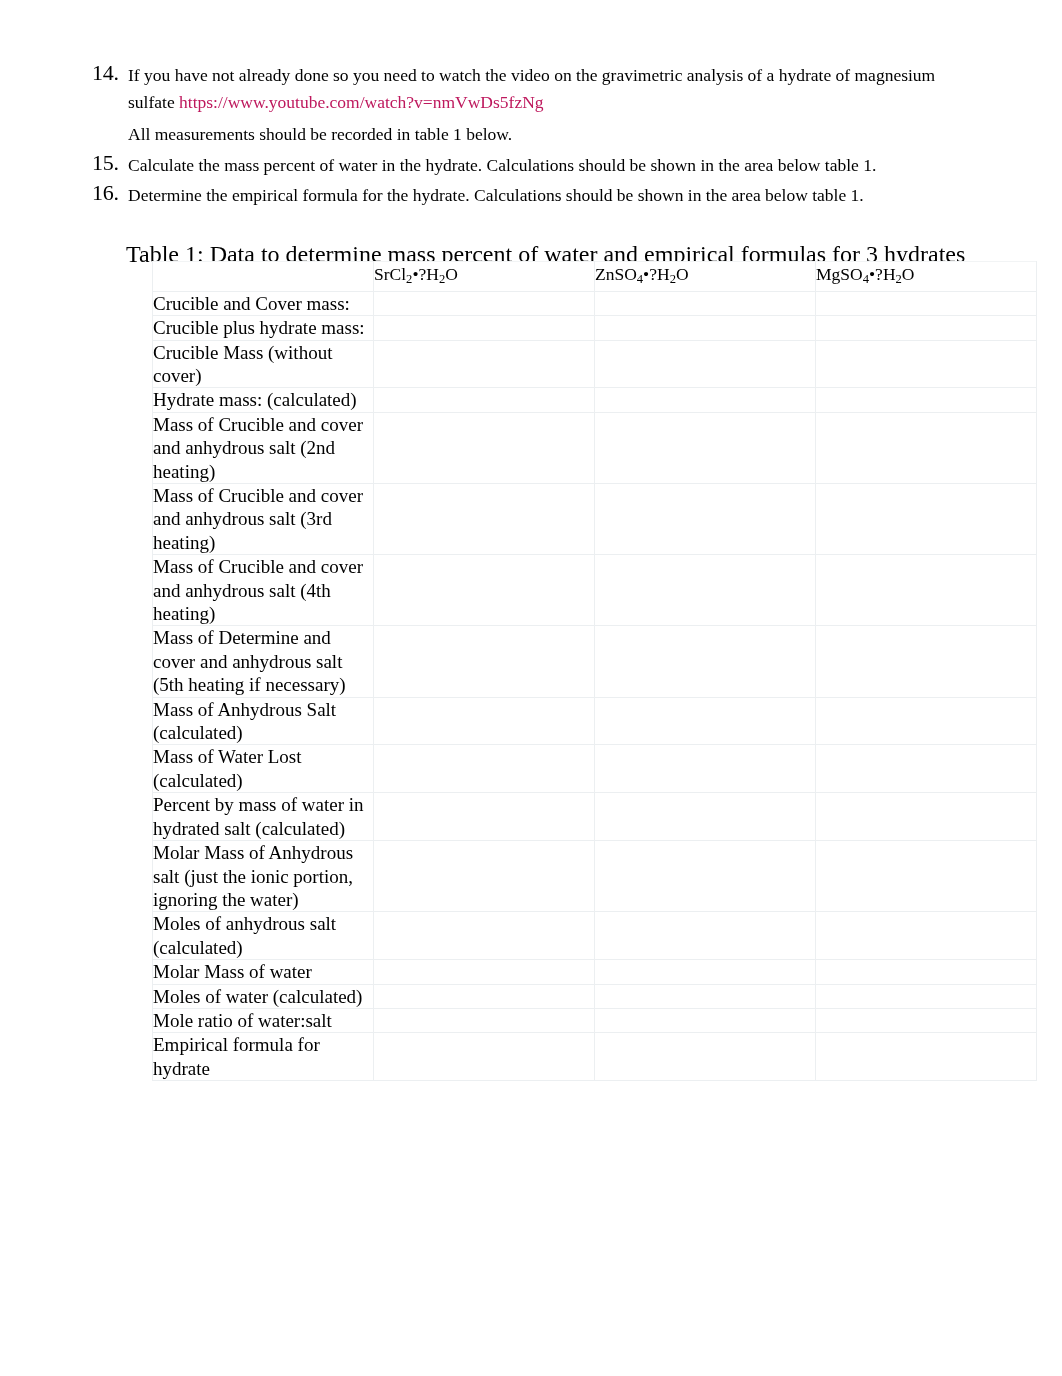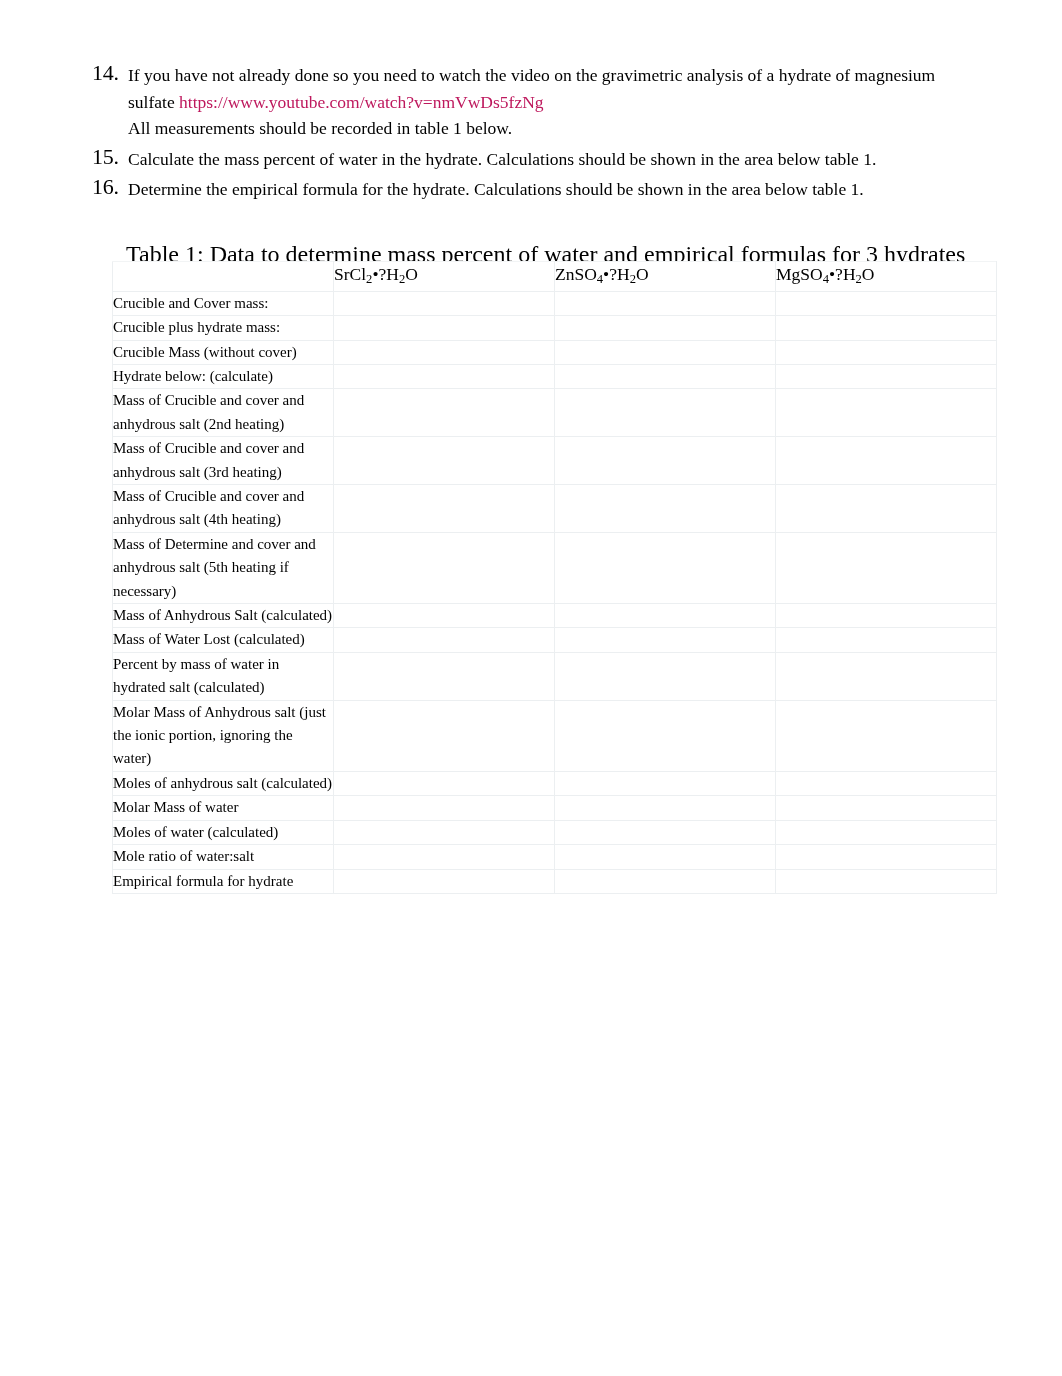--- a/index.html
+++ b/index.html
@@ -43,21 +43,21 @@
     letter-spacing: -0.2px;
   }
   .inst-body {
     flex: 1 1 auto;
     font-size: 17.5px;
     line-height: 26.5px;
     padding-top: 2px;
   }
   .inst-sub {
     display: block;
-    margin-top: 0px;
+    margin-top: 6px;
   }
   a.link, .link {
     color: #be185d;
     text-decoration: none;
   }
 
   
   .table-caption {
     position: absolute;
     left: 126px;
@@ -71,20 +71,21 @@
     position: absolute;
     left: 112px;
     top: 261px;
     width: 884px;
   }
   table.data-table {
     border-collapse: collapse;
     width: 884px;
     table-layout: fixed;
     background: #fca5a5;
+    margin-left: 40px;
   }
   table.data-table col.c-label { width: 221px; }
   table.data-table col.c-data  { width: 221px; }
 
   table.data-table th,
   table.data-table td {
     border: 1px solid #eceff1;
     vertical-align: top;
     padding: 0;
     background: #ffffff;
@@ -97,21 +98,21 @@
     line-height: 24px;
     font-weight: normal;
     text-align: left;
     padding: 10px 6px 12px 9px;
     height: 26px;
     white-space: nowrap;
   }
   .hdr-blank { padding: 10px 6px 12px 9px; height: 26px; }
 
   .row-label {
-    font-size: 15px;
+    font-size: 19px;
     line-height: 23.4px;
     padding: 2px 4px 2px 14px;
     text-align: left;
   }
   .cell-blank {
     padding: 2px 4px;
   }
   sub { font-size: 0.72em; vertical-align: -0.22em; }
   sup { font-size: 0.68em; vertical-align: 0.42em; }
 </style>
@@ -183,21 +184,21 @@
             <td class="cell-blank"></td>
             <td class="cell-blank"></td>
           </tr>
           <tr>
             <td class="row-label">Crucible Mass (without cover)</td>
             <td class="cell-blank"></td>
             <td class="cell-blank"></td>
             <td class="cell-blank"></td>
           </tr>
           <tr>
-            <td class="row-label">Hydrate below: (calculate)</td>
+            <td class="row-label">Hydrate mass: (calculated)</td>
             <td class="cell-blank"></td>
             <td class="cell-blank"></td>
             <td class="cell-blank"></td>
           </tr>
           <tr>
             <td class="row-label">Mass of Crucible and cover and anhydrous salt (2nd heating)</td>
             <td class="cell-blank"></td>
             <td class="cell-blank"></td>
             <td class="cell-blank"></td>
           </tr>

